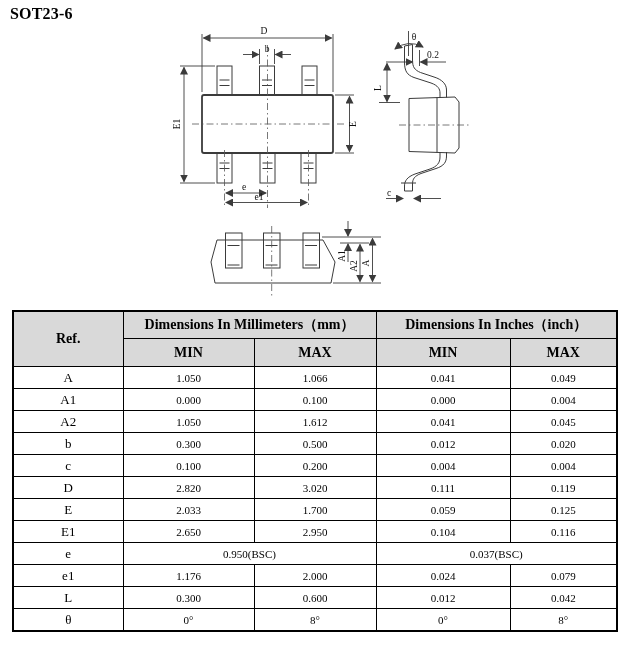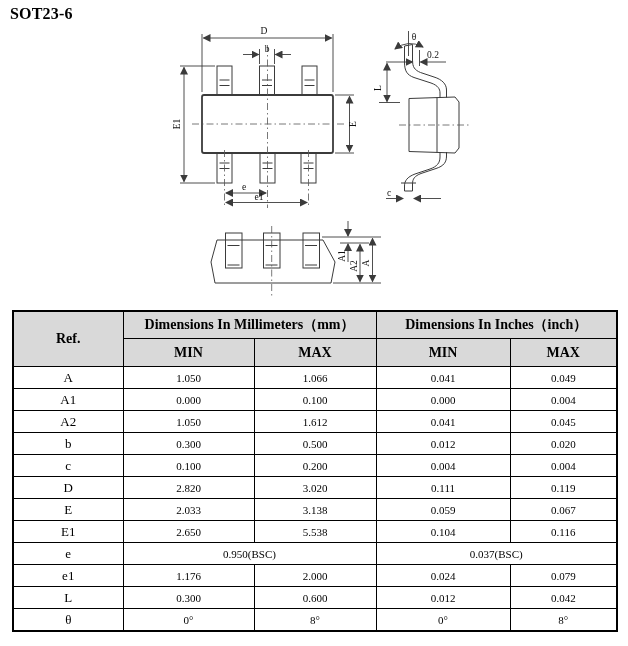--- a/index.html
+++ b/index.html
@@ -230,28 +230,28 @@
         <tr>
           <td class="refcell">D</td>
           <td>2.820</td>
           <td>3.020</td>
           <td>0.111</td>
           <td>0.119</td>
         </tr>
         <tr>
           <td class="refcell">E</td>
           <td>2.033</td>
-          <td>3.138</td>
+          <td>1.700</td>
           <td>0.059</td>
-          <td>0.067</td>
+          <td>0.125</td>
         </tr>
         <tr>
           <td class="refcell">E1</td>
           <td>2.650</td>
-          <td>5.538</td>
+          <td>2.950</td>
           <td>0.104</td>
           <td>0.116</td>
         </tr>
         <tr>
           <td class="refcell">e</td>
           <td colspan="2">0.950(BSC)</td>
           <td colspan="2">0.037(BSC)</td>
         </tr>
         <tr>
           <td class="refcell">e1</td>

